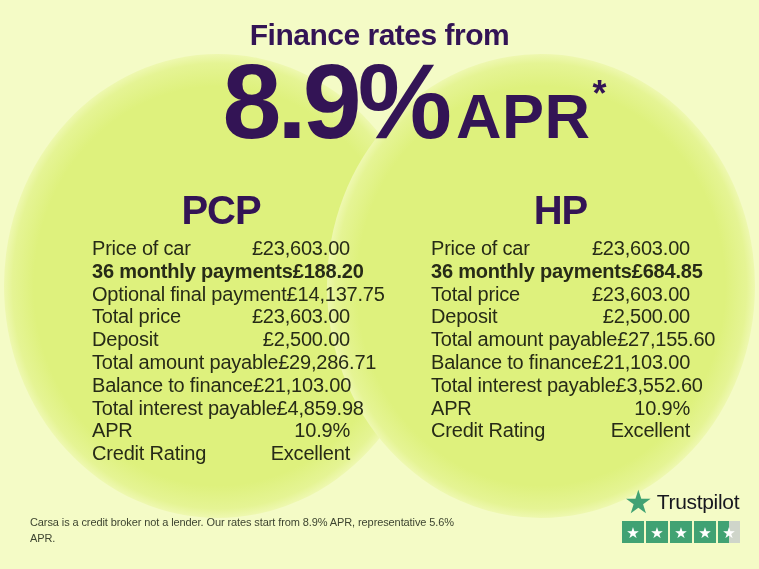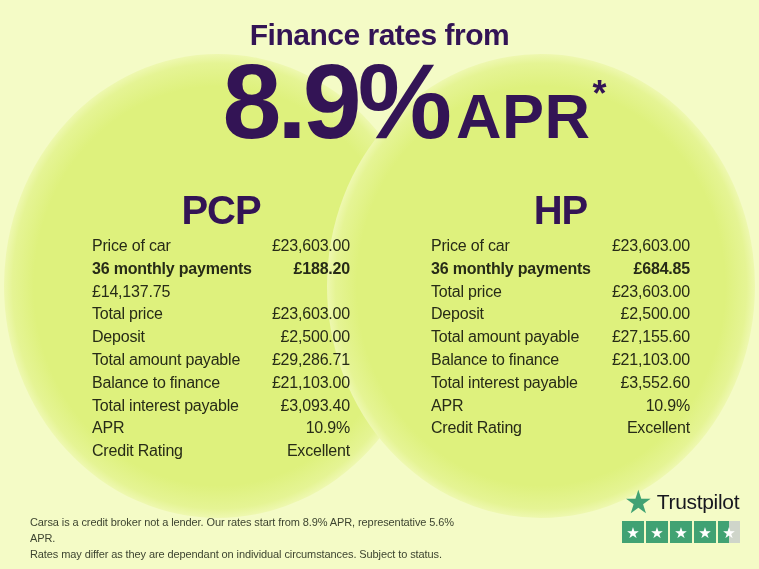--- a/index.html
+++ b/index.html
@@ -39,21 +39,21 @@
     font-size:40px; font-weight:700; color:var(--purple); letter-spacing:-1px;
   }
   .pcp-title{ left:92px; width:258px; }
   .hp-title{ left:431px; width:259px; }
 
   .ftable{ position:absolute; top:237px; }
   .pcp-table{ left:92px; width:258px; }
   .hp-table{ left:431px; width:259px; }
   .frow{
     display:flex; justify-content:space-between; align-items:baseline;
-    height:22.8px; font-size:16px; color:var(--text); letter-spacing:-0.2px;
+    height:22.8px; font-size:20px; color:var(--text); letter-spacing:-0.2px;
   }
   .frow.bold{ font-weight:700; }
   .flbl{ white-space:nowrap; }
   .fval{ white-space:nowrap; text-align:center; }
 
   .disclaimer{
     position:absolute; left:30px; top:514px; width:430px;
     font-size:11px; line-height:16px; color:var(--disclaimer); letter-spacing:-0.1px;
   }
 
@@ -96,41 +96,42 @@
     <div class="ftable pcp-table">
         <div class="frow">
           <span class="flbl">Price of car</span>
           <span class="fval">£23,603.00</span>
         </div>
         <div class="frow bold">
           <span class="flbl">36 monthly payments</span>
           <span class="fval">£188.20</span>
         </div>
         <div class="frow">
+          <span class="flbl">Optional final payment</span>
           <span class="fval">£14,137.75</span>
         </div>
         <div class="frow">
           <span class="flbl">Total price</span>
           <span class="fval">£23,603.00</span>
         </div>
         <div class="frow">
           <span class="flbl">Deposit</span>
           <span class="fval">£2,500.00</span>
         </div>
         <div class="frow">
           <span class="flbl">Total amount payable</span>
           <span class="fval">£29,286.71</span>
         </div>
         <div class="frow">
           <span class="flbl">Balance to finance</span>
           <span class="fval">£21,103.00</span>
         </div>
         <div class="frow">
           <span class="flbl">Total interest payable</span>
-          <span class="fval">£3,093.40</span>
+          <span class="fval">£4,859.98</span>
         </div>
         <div class="frow">
           <span class="flbl">APR</span>
           <span class="fval">10.9%</span>
         </div>
         <div class="frow">
           <span class="flbl">Credit Rating</span>
           <span class="fval">Excellent</span>
         </div>
       </div>
@@ -168,21 +169,20 @@
           <span class="fval">10.9%</span>
         </div>
         <div class="frow">
           <span class="flbl">Credit Rating</span>
           <span class="fval">Excellent</span>
         </div>
       </div>
 
     <div class="disclaimer">
       <div>Carsa is a credit broker not a lender. Our rates start from 8.9% APR, representative 5.6% APR.</div>
-      <div>Rates may differ as they are dependant on individual circumstances. Subject to status.</div>
     </div>
 
     <div class="tp-logo">
       <span class="tp-logo-star">★</span>
       <span class="tp-logo-text">Trustpilot</span>
     </div>
 
     <div class="tp-rating">
         <span class="tp-box">
           <span class="tp-glyph">★</span>

